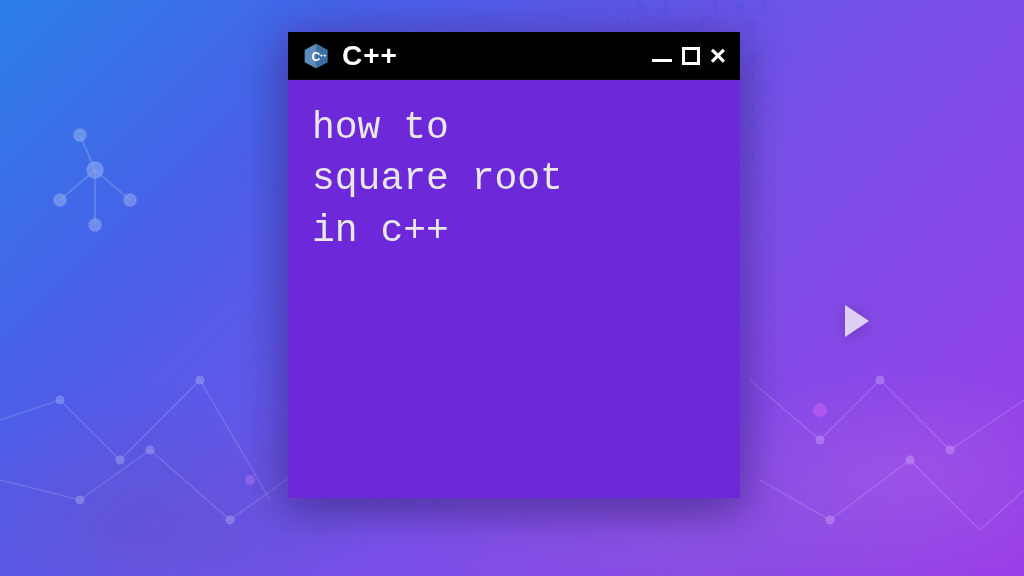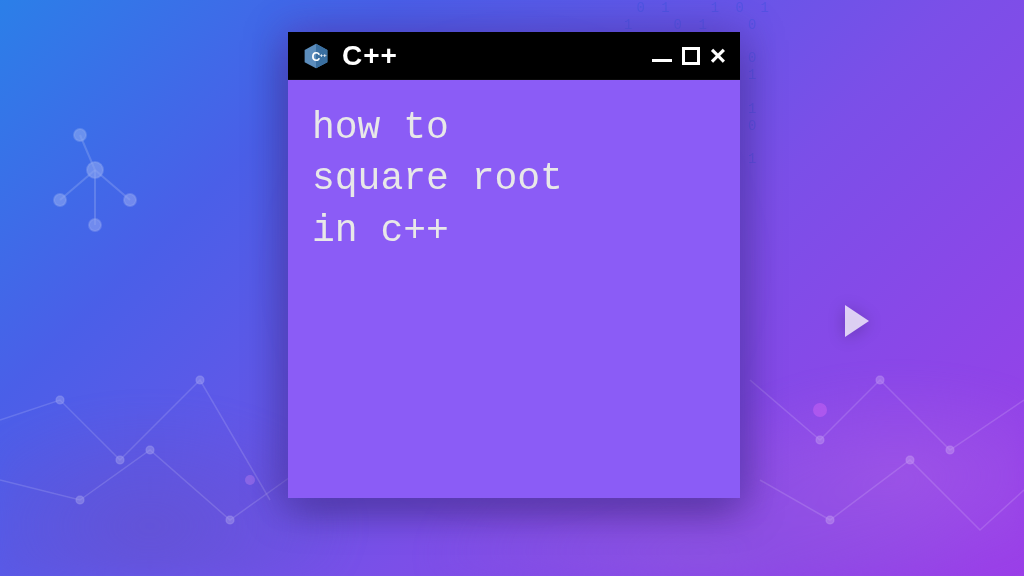--- a/index.html
+++ b/index.html
@@ -129,21 +129,21 @@
       border: 3px solid #ffffff;
     }
     
     .ctrl-close {
       font-size: 28px;
       line-height: 1;
       font-weight: bold;
     }
     
     .terminal-body {
-      background: #8b5cf6;
+      background: #6d28d9;
       height: calc(100% - 48px);
       padding: 22px 24px;
     }
     
     .terminal-text {
       color: #e8e8e8;
       font-family: 'Consolas', 'Courier New', monospace;
       font-size: 38px;
       line-height: 1.35;
       white-space: pre-wrap;

